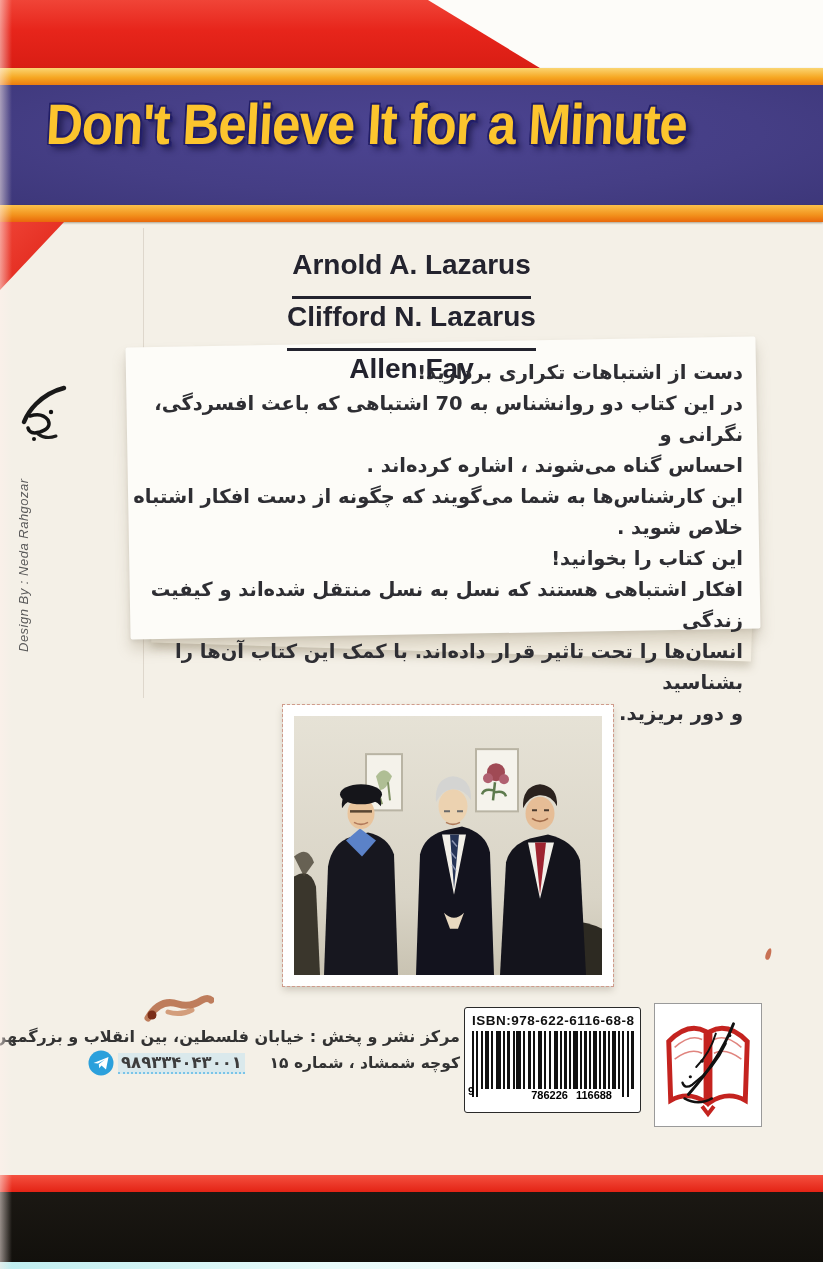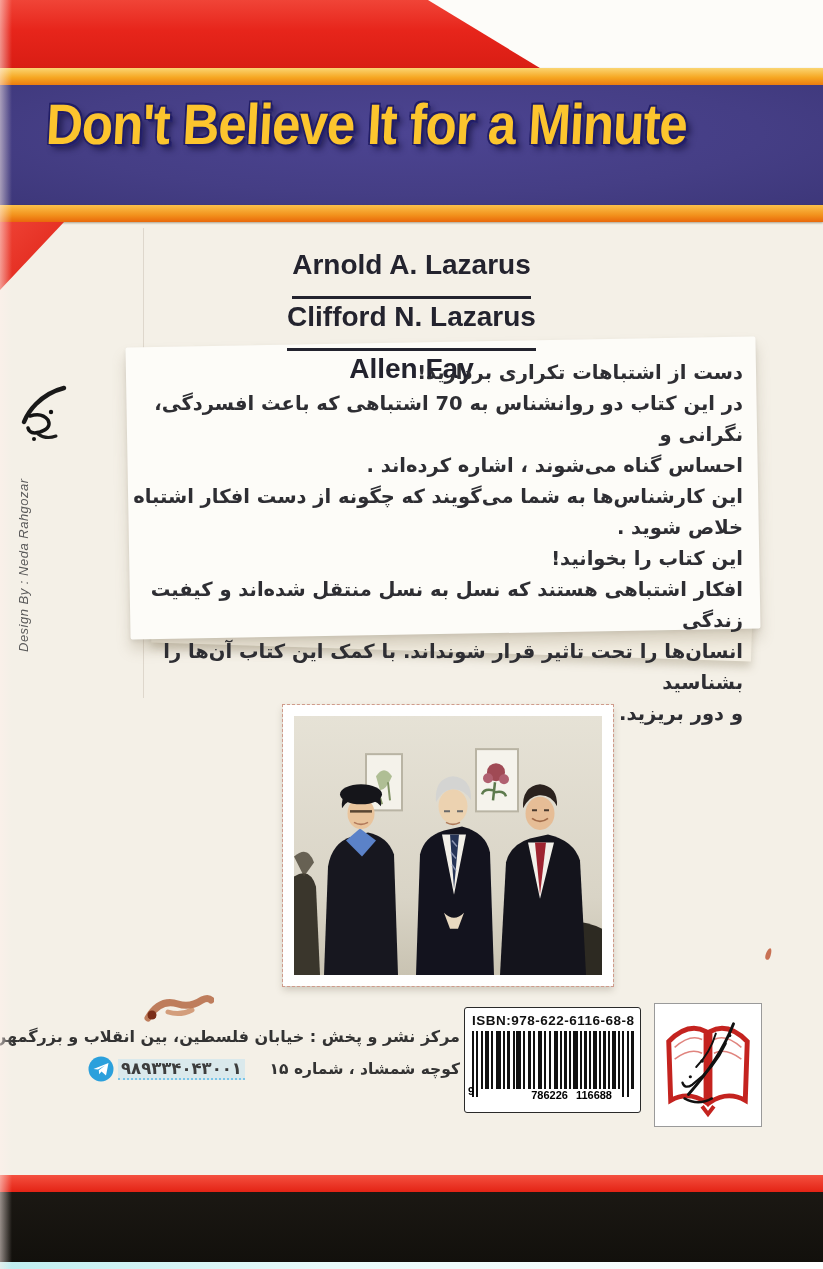--- a/index.html
+++ b/index.html
@@ -67,21 +67,21 @@
   .photo-frame svg { display:block; width:100%; height:100%; }
   .red-speck { position:absolute; left:766px; top:948px; width:5px; height:12px;
     background:#c05a3a; border-radius:50% 50% 50% 50%/60% 60% 40% 40%;
     transform:rotate(18deg); opacity:.85; }
   
   .bird-scribble { position:absolute; left:142px; top:990px; width:72px; height:38px; }
   .pub-info { position:absolute; left:88px; top:1024px; width:372px; z-index:5;
     font-family:"DejaVu Sans", sans-serif; font-weight:bold; color:#333; }
   .addr1 { direction:rtl; text-align:center; font-size:16px; white-space:nowrap; line-height:26px; }
   .addr-row2 { display:flex; align-items:center; justify-content:space-between;
-    direction:ltr; margin-top:6px; height:26px; }
+    direction:ltr; height:26px; }
   .tg-group { display:flex; align-items:center; gap:4px; }
   .tg-num { font-size:16.5px; color:#3d3d3d; letter-spacing:1px;
     background:rgba(170,220,245,.35); border-bottom:2px dotted #79c4e8; padding:0 3px; }
   .addr2 { direction:rtl; font-size:15.5px; white-space:nowrap; }
   .phone-row { direction:rtl; text-align:right; margin-top:7px; font-size:15.5px; white-space:nowrap; }
   .phone-row .nums { direction:ltr; unicode-bidi:embed; letter-spacing:.5px; margin-left:4px; }
   .isbn-box { position:absolute; left:464px; top:1007px; width:177px; height:106px;
     background:#fff; border:1.5px solid #2a2a2a; border-radius:3px; padding:5px 7px 3px; z-index:5; }
   .isbn-text { font-size:13.5px; font-weight:bold; color:#111; letter-spacing:.5px;
     text-align:center; white-space:nowrap; }
@@ -127,21 +127,21 @@
   <div class="sheet-under"></div>
   <div class="sheet-main"></div>
   <div class="blurb">
     <div>دست از اشتباهات تکراری بردارید!</div>
     <div>در این کتاب دو روانشناس به 70 اشتباهی که باعث افسردگی، نگرانی و</div>
     <div>احساس گناه می‌شوند ، اشاره کرده‌اند .</div>
     <div>این کارشناس‌ها به شما می‌گویند که چگونه از دست افکار اشتباه</div>
     <div>خلاص شوید .</div>
     <div>این کتاب را بخوانید!</div>
     <div>افکار اشتباهی هستند که نسل به نسل منتقل شده‌اند و کیفیت زندگی</div>
-    <div>انسان‌ها را تحت تاثیر قرار شوند‌اند. با کمک این کتاب آن‌ها را بشناسید</div>
+    <div>انسان‌ها را تحت تاثیر قرار داده‌اند. با کمک این کتاب آن‌ها را بشناسید</div>
     <div>و دور بریزید.</div>
   </div>
 
   <svg class="designer-mark" viewBox="0 0 50 64">
     <path d="M46 6 Q30 10 18 22 Q10 30 6 40" stroke="#191919" stroke-width="4.5" fill="none" stroke-linecap="round"></path>
     <path d="M12 34 Q24 30 30 38 Q34 46 22 50 Q12 53 10 46" stroke="#141414" stroke-width="3.5" fill="none" stroke-linecap="round"></path>
     <path d="M20 52 Q28 58 38 54" stroke="#1c1c1c" stroke-width="3" fill="none" stroke-linecap="round"></path>
     <circle cx="33" cy="30" r="2.2" fill="#111"></circle>
     <circle cx="16" cy="57" r="2" fill="#111"></circle>
   </svg>

